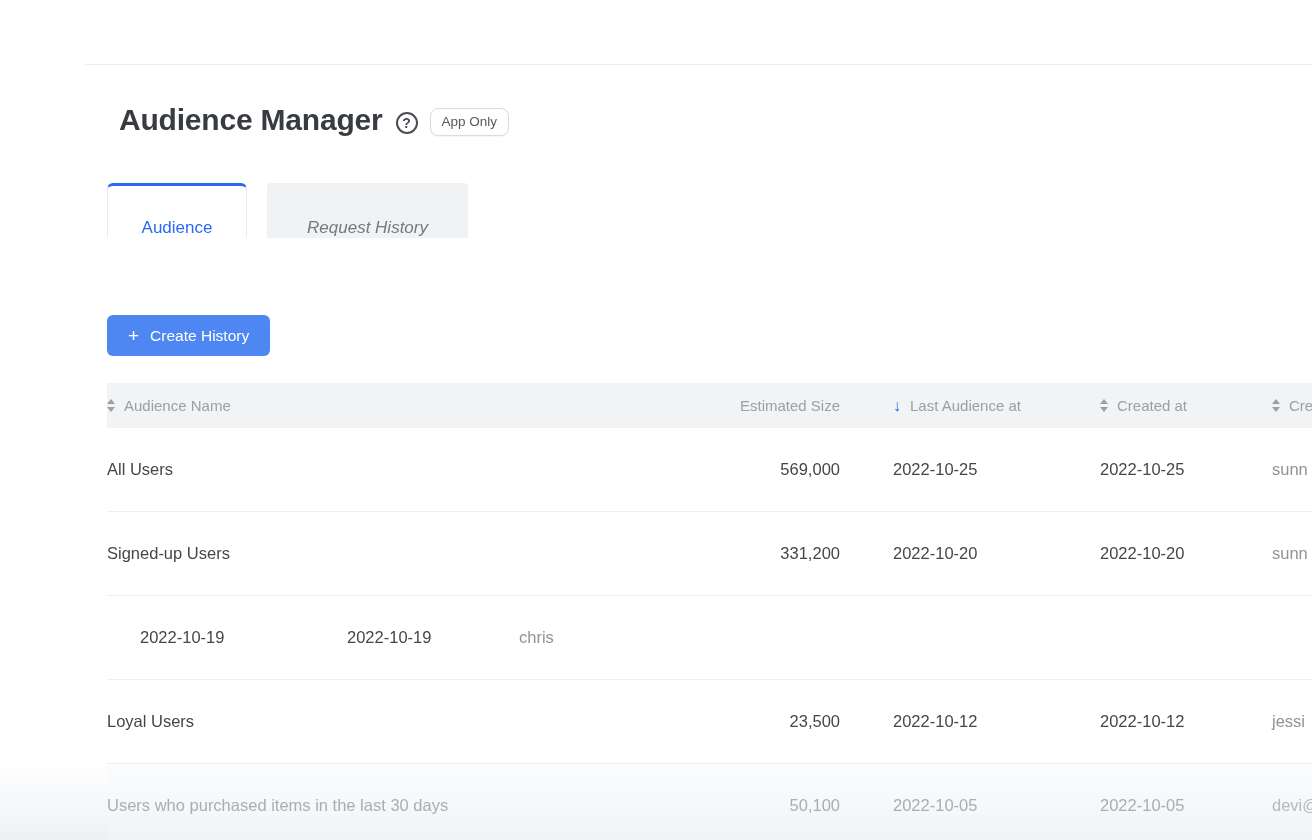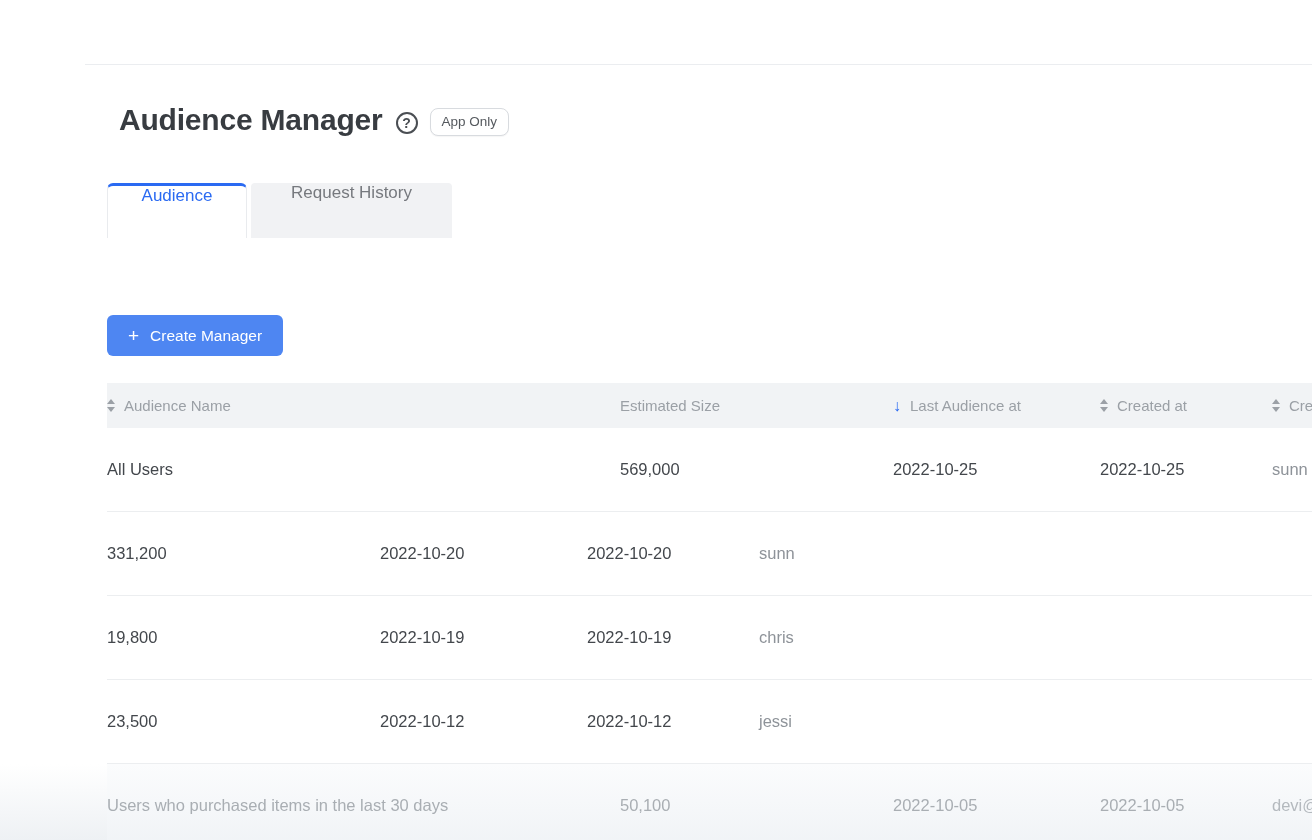--- a/index.html
+++ b/index.html
@@ -20,44 +20,44 @@
   .page-title{font-size:30px;font-weight:600;letter-spacing:-.2px;color:#383c41;line-height:44px;white-space:nowrap;margin-left:12px;}
   .help{width:22px;height:22px;border:2px solid #4a4e53;border-radius:50%;color:#4a4e53;
     font-size:14px;font-weight:700;display:flex;align-items:center;justify-content:center;
     margin-left:13px;margin-top:5px;cursor:pointer;box-sizing:border-box;}
   .badge{margin-left:12px;margin-top:4px;height:28px;line-height:26px;padding:0 11px;
     border:1px solid #d8dbdf;border-radius:8px;background:#fff;color:#55595e;font-size:13.5px;
     box-shadow:0 1px 1px rgba(0,0,0,.04);box-sizing:border-box;white-space:nowrap;}
 
   
   .tabs{position:absolute;left:107px;top:183px;display:flex;z-index:2;}
-  .tab{height:55px;display:flex;align-items:flex-start;justify-content:center;
+  .tab{height:55px;display:flex;align-items:flex-end;justify-content:center;
     font-size:17px;cursor:pointer;box-sizing:border-box;white-space:nowrap;}
   .tab.active{width:140px;background:#ffffff;color:#2a6af2;font-weight:500;
     border-top:3px solid #2a6af2;border-left:1px solid #e9ebee;border-right:1px solid #e9ebee;
     border-radius:6px 6px 0 0;}
-  .tab.inactive{width:201px;margin-left:4px;background:#f1f2f4;color:#76797e;
-    border-radius:4px 4px 0 0;}
+  .tab.inactive{width:201px;margin-left:20px;background:#f1f2f4;color:#76797e;
+    border-radius:4px 4px 0 0;font-style:italic;}
 
   
   .create-btn{position:absolute;left:107px;top:315px;height:41px;padding:0 21px;z-index:2;
     background:#4e86f2;border:none;border-radius:6px;display:inline-flex;align-items:center;
     color:#ffffff;font-size:15.5px;font-family:inherit;cursor:pointer;white-space:nowrap;}
   .create-btn .plus{font-size:19px;font-weight:400;margin-right:11px;line-height:1;}
 
   
   .table-wrap{position:absolute;left:107px;top:383px;right:0;bottom:0;overflow:hidden;z-index:2;}
   .tbl{width:1430px;}
   .thead{height:45px;background:#f1f3f5;display:flex;align-items:center;
     color:#9ba0a6;font-size:15px;}
   .tr{height:84px;display:flex;align-items:center;background:#ffffff;
     border-bottom:1px solid #eceef0;font-size:16.5px;color:#43474c;box-sizing:border-box;}
   .td,.th{box-sizing:border-box;white-space:nowrap;overflow:hidden;display:flex;align-items:center;}
   .c1{width:513px;}
-  .c2{width:240px;padding-right:20px;}
+  .c2{width:240px;padding-right:20px;justify-content:flex-end;}
   .c3{width:225px;padding-left:33px;}
   .c4{width:165px;padding-left:15px;}
   .c5{width:287px;padding-left:22px;}
   .td.c5{color:#8e9399;}
 
   .tr.faded{background:linear-gradient(180deg,#fbfcfd 0%,#f0f3f6 100%);color:#a9aeb3;}
   .tr.faded .td.c5{color:#b4b9be;}
 
   
   .sort{display:inline-flex;flex-direction:column;margin-right:9px;cursor:pointer;}
@@ -83,21 +83,21 @@
   <div class="tab active">
     <span>Audience</span>
   </div>
   <div class="tab inactive">
     <span>Request History</span>
   </div>
 </div>
 
 <button class="create-btn">
   <span class="plus">+</span>
-  <span>Create Manager</span>
+  <span>Create History</span>
 </button>
 
 <div class="table-wrap">
   <div class="tbl">
     <div class="thead">
       <div class="th c1">
         <span class="sort">
             <i class="tri-up"></i>
             <i class="tri-down"></i>
           </span>
@@ -128,34 +128,35 @@
 
     <div class="tr">
       <div class="td c1">All Users</div>
       <div class="td c2">569,000</div>
       <div class="td c3">2022-10-25</div>
       <div class="td c4">2022-10-25</div>
       <div class="td c5">sunn</div>
     </div>
 
     <div class="tr">
+      <div class="td c1">Signed-up Users</div>
       <div class="td c2">331,200</div>
       <div class="td c3">2022-10-20</div>
       <div class="td c4">2022-10-20</div>
       <div class="td c5">sunn</div>
     </div>
 
     <div class="tr">
-      <div class="td c2">19,800</div>
       <div class="td c3">2022-10-19</div>
       <div class="td c4">2022-10-19</div>
       <div class="td c5">chris</div>
     </div>
 
     <div class="tr">
+      <div class="td c1">Loyal Users</div>
       <div class="td c2">23,500</div>
       <div class="td c3">2022-10-12</div>
       <div class="td c4">2022-10-12</div>
       <div class="td c5">jessi</div>
     </div>
 
     <div class="tr faded">
       <div class="td c1">Users who purchased items in the last 30 days</div>
       <div class="td c2">50,100</div>
       <div class="td c3">2022-10-05</div>

